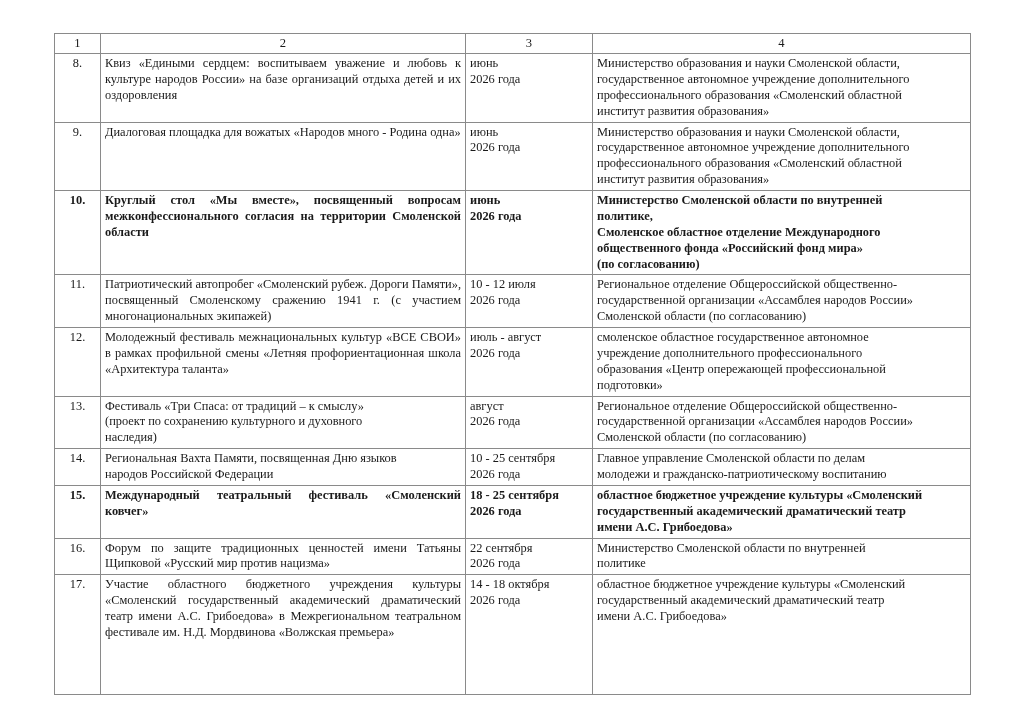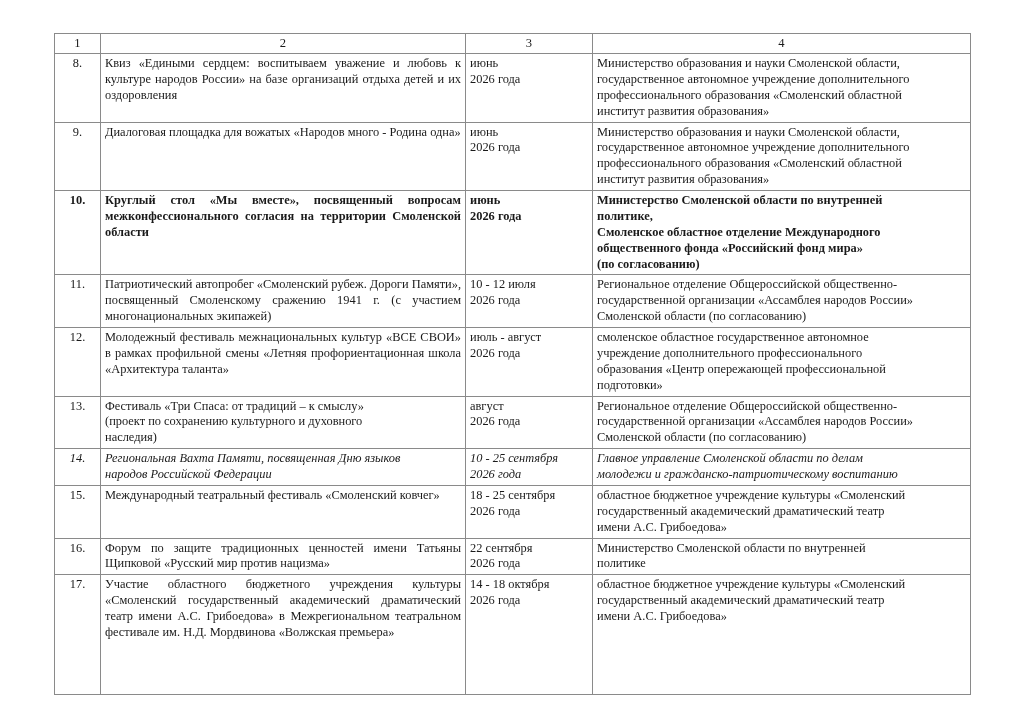--- a/index.html
+++ b/index.html
@@ -177,36 +177,36 @@
           <td class="date">
             <span class="ln">август</span>
             <span class="ln">2026 года</span>
           </td>
           <td class="org">
             <span class="ln">Региональное отделение Общероссийской общественно-</span>
             <span class="ln">государственной организации «Ассамблея народов России»</span>
             <span class="ln">Смоленской области (по согласованию)</span>
           </td>
         </tr>
-        <tr style="height: 32px; font-style: italic;">
+        <tr style="height: 32px;">
           <td class="num">14.</td>
           <td class="name flush">
             <span class="ln">Региональная Вахта Памяти, посвященная Дню языков</span>
             <span class="ln">народов Российской Федерации</span>
           </td>
           <td class="date">
             <span class="ln">10 - 25 сентября</span>
             <span class="ln">2026 года</span>
           </td>
           <td class="org">
             <span class="ln">Главное управление Смоленской области по делам</span>
             <span class="ln">молодежи и гражданско-патриотическому воспитанию</span>
           </td>
         </tr>
-        <tr style="height: 44px;">
+        <tr style="height: 44px; font-weight: bold;">
           <td class="num">15.</td>
           <td class="name">Международный театральный фестиваль «Смоленский ковчег»</td>
           <td class="date">
             <span class="ln">18 - 25 сентября</span>
             <span class="ln">2026 года</span>
           </td>
           <td class="org">
             <span class="ln">областное бюджетное учреждение культуры «Смоленский</span>
             <span class="ln">государственный академический драматический театр</span>
             <span class="ln">имени А.С. Грибоедова»</span>

